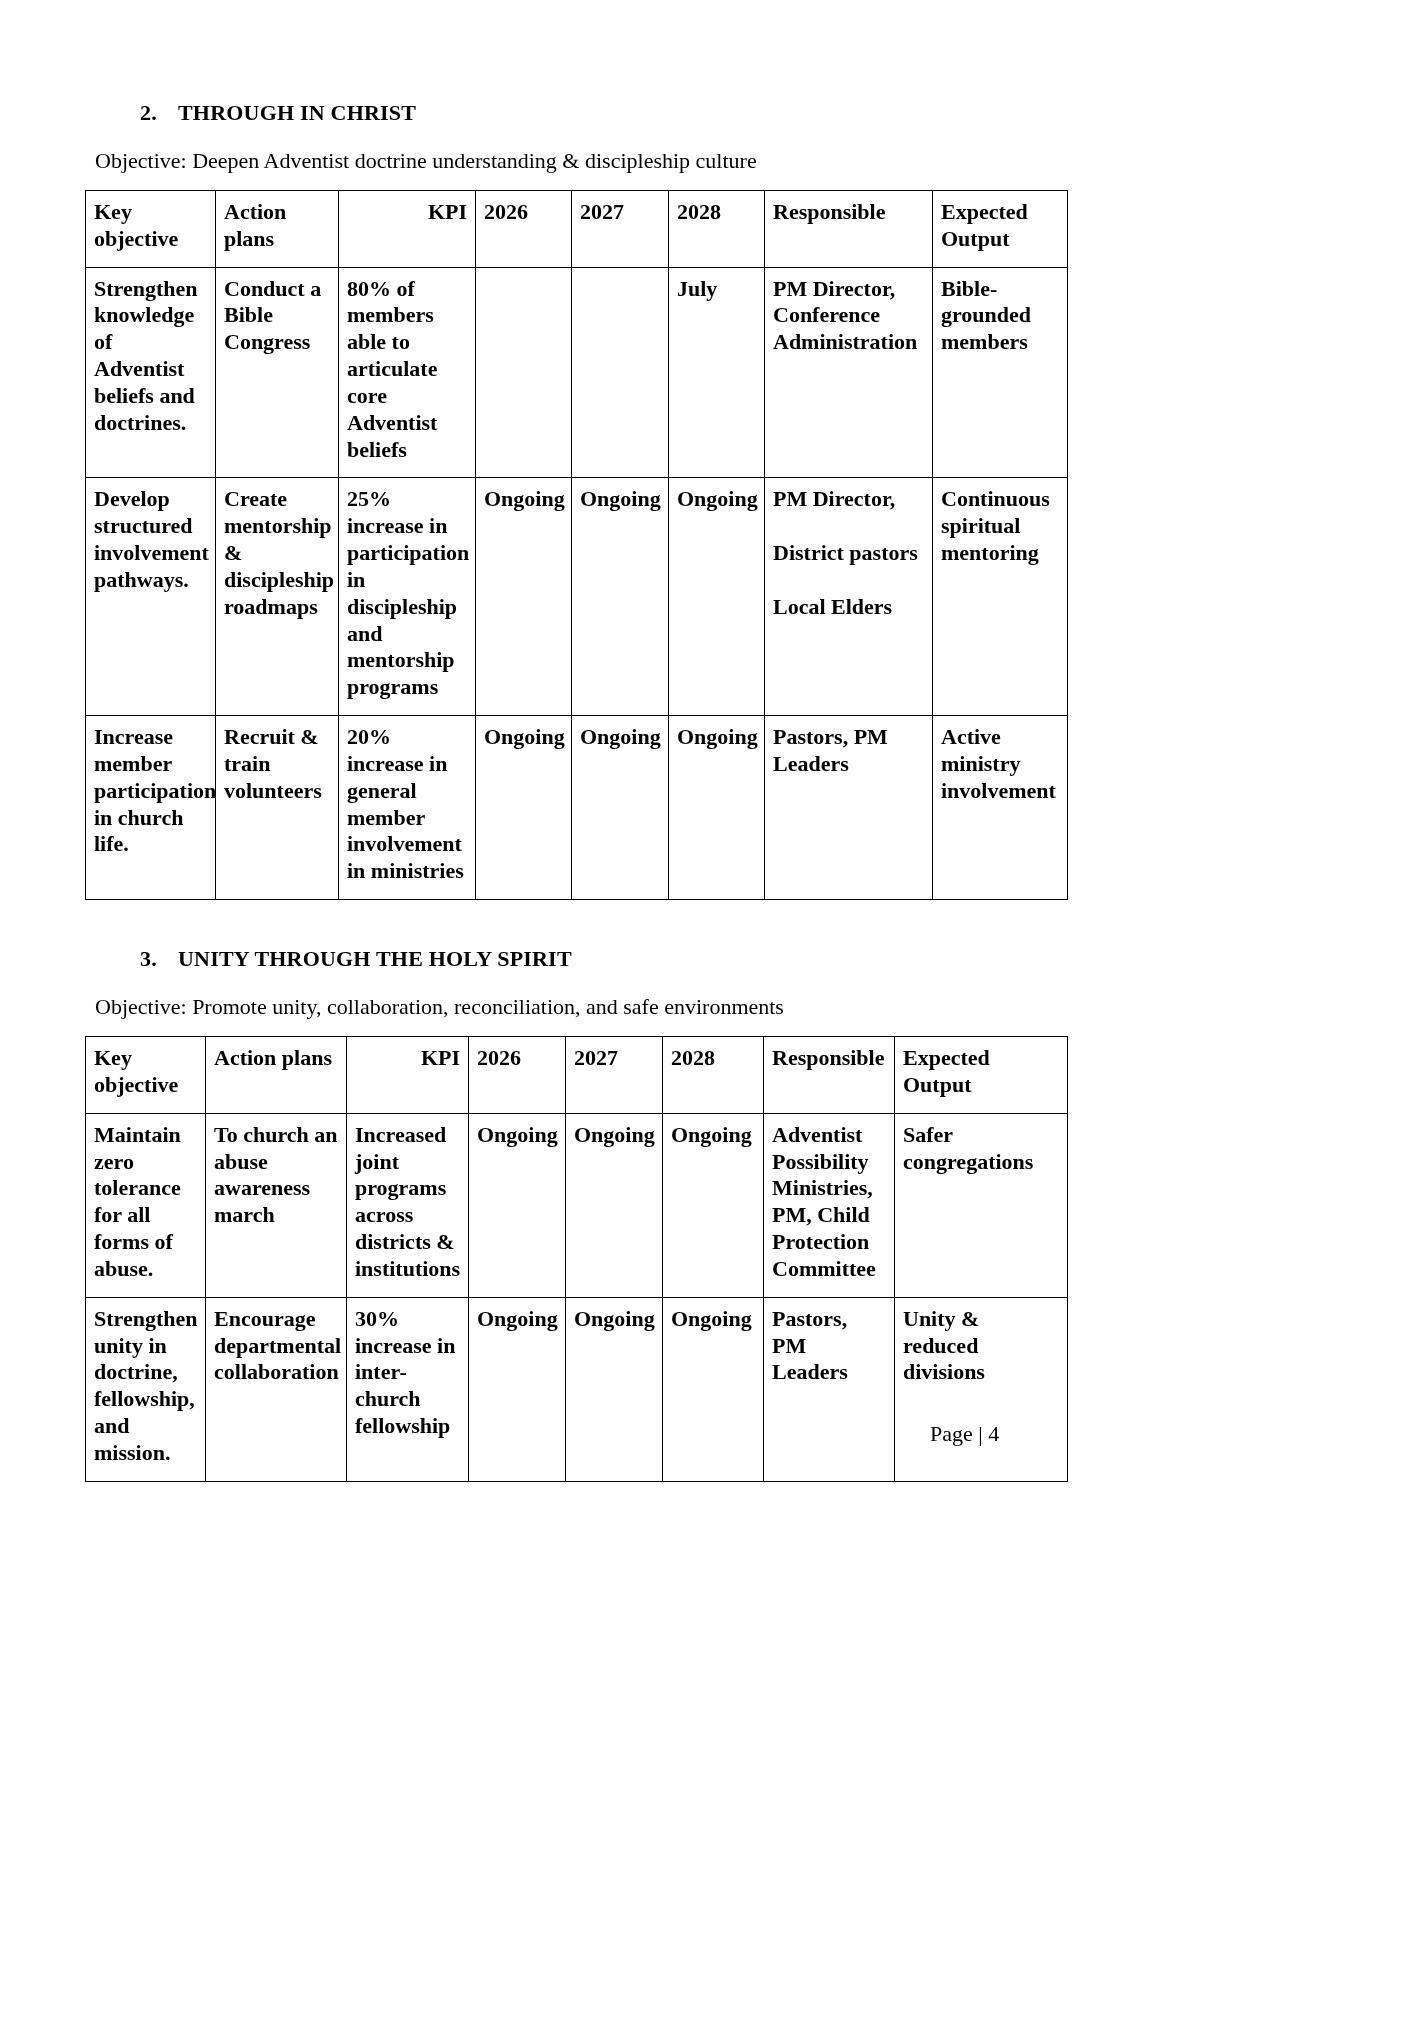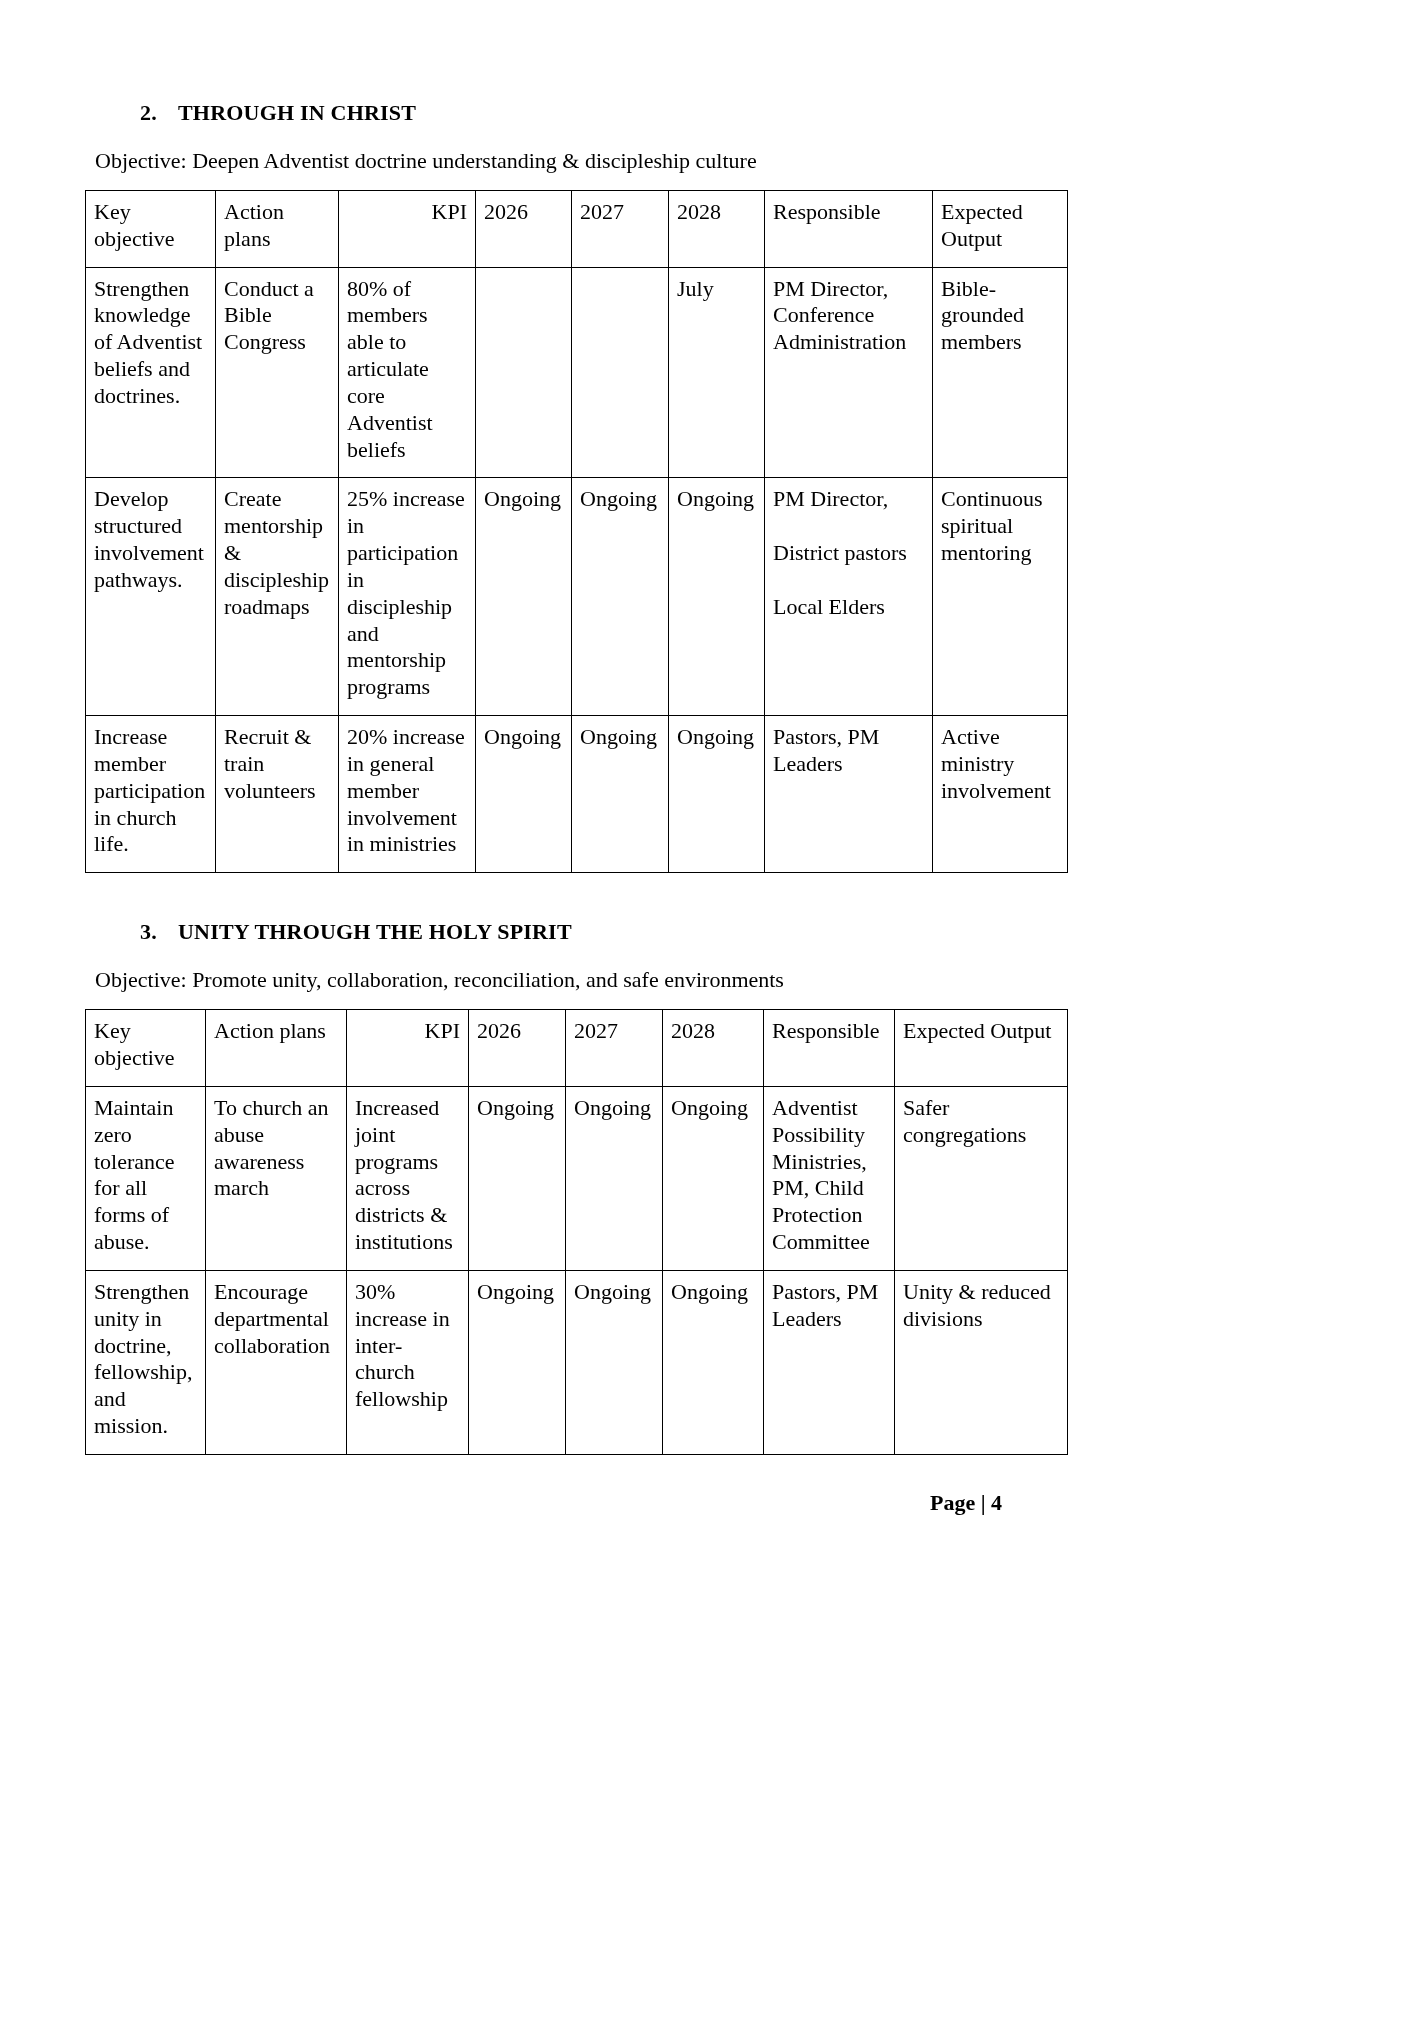--- a/index.html
+++ b/index.html
@@ -32,32 +32,31 @@
   table.plan-table {
     border-collapse: collapse;
     table-layout: fixed;
     width: 982px;
     margin-bottom: 46px;
   }
   .plan-table th, .plan-table td {
     border: 1px solid #000000;
     vertical-align: top;
     text-align: left;
-    font-weight: normal;
+    font-weight: bold;
     padding: 8px 8px 14px 8px;
     line-height: 1.22;
     white-space: pre-line;
     overflow: hidden;
   }
   .plan-table th.kpi-col { text-align: right; }
   .footer {
     position: absolute;
-    top: 1490px;
+    top: 1421px;
     left: 930px;
-    font-weight: bold;
   }
 </style>
 </head>
 <body>
 
 <div class="page">
 
   <div class="section">
     <div class="section-heading">
       <span class="heading-num">2.</span><span>THROUGH IN CHRIST</span>

